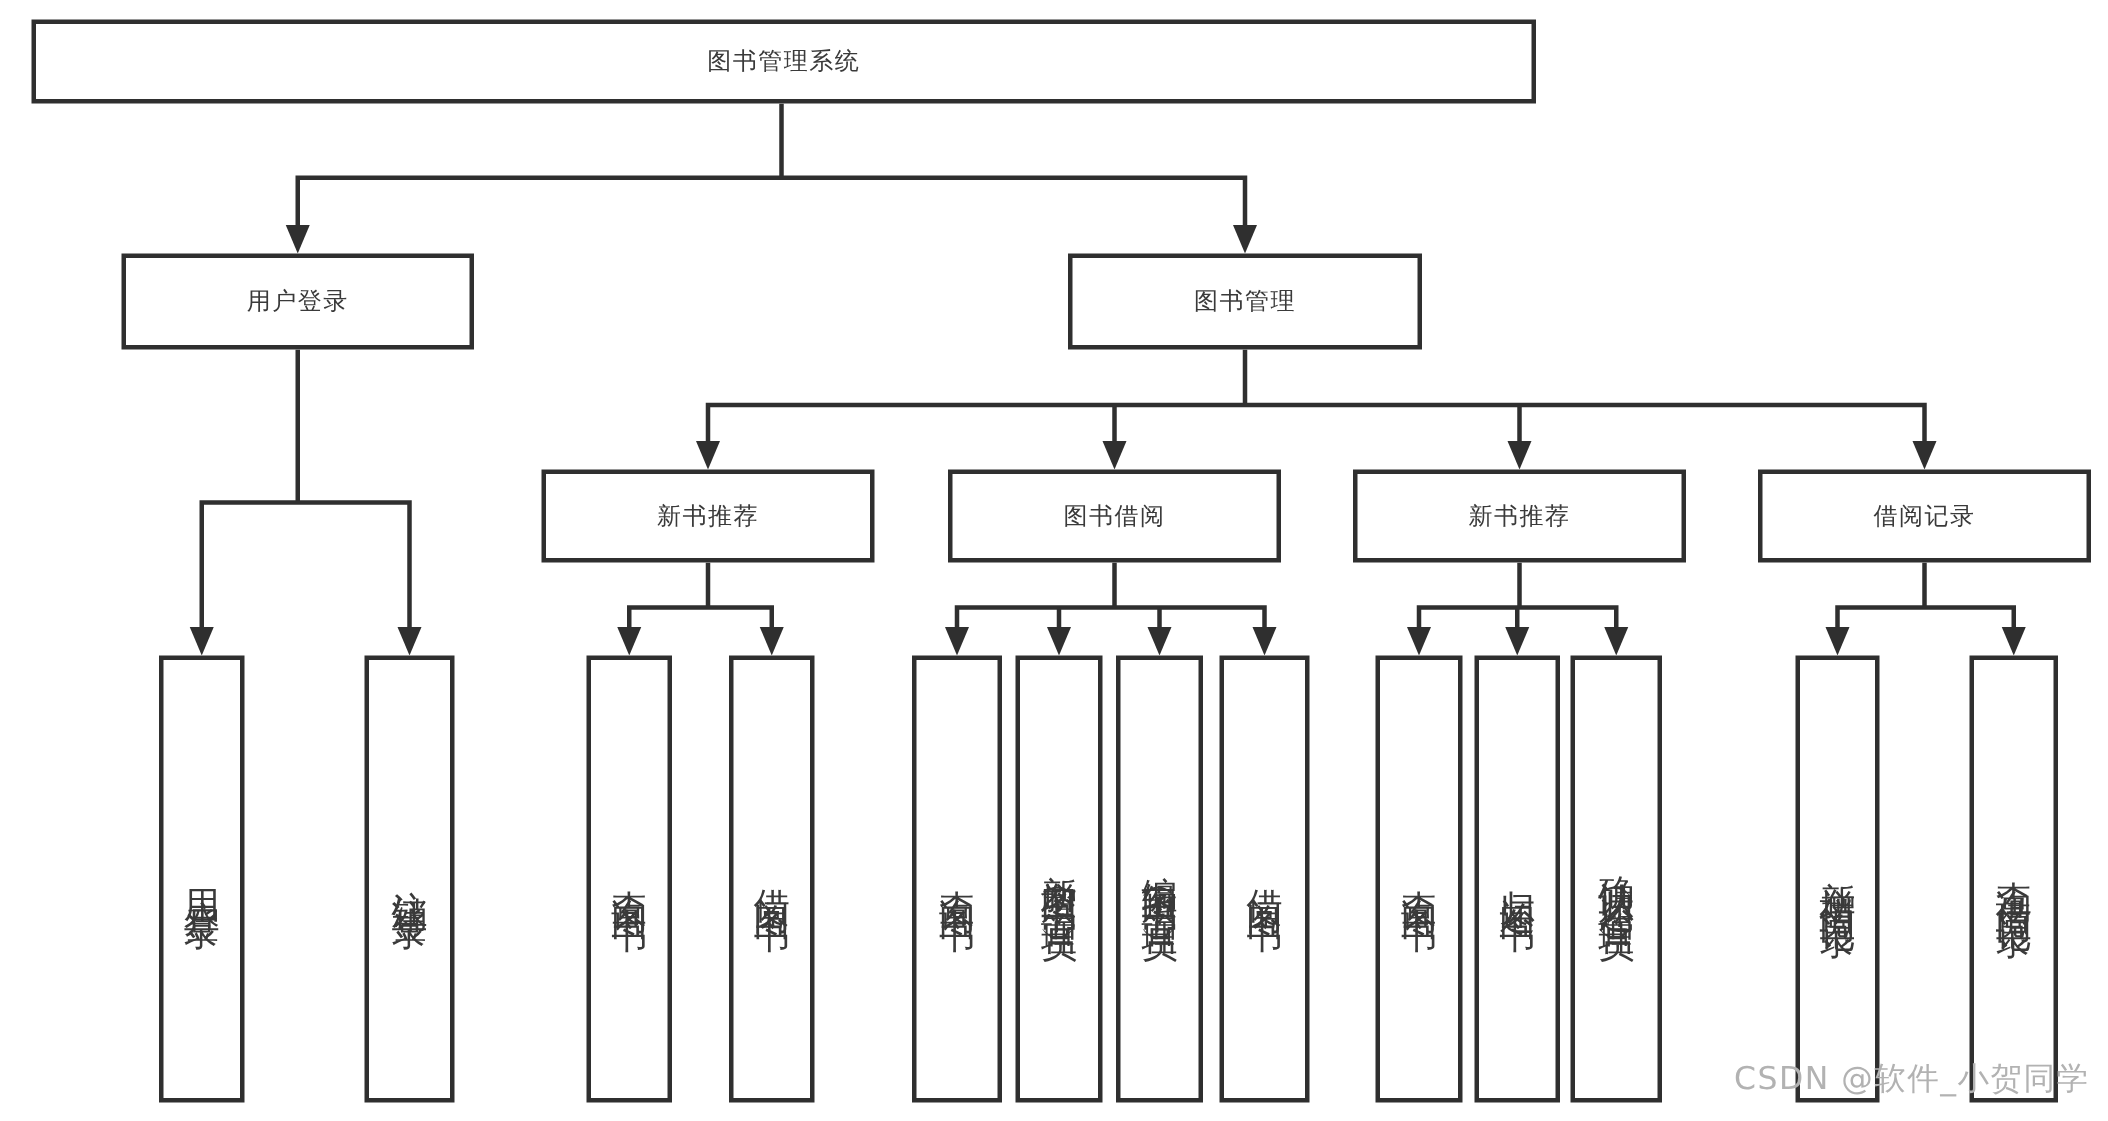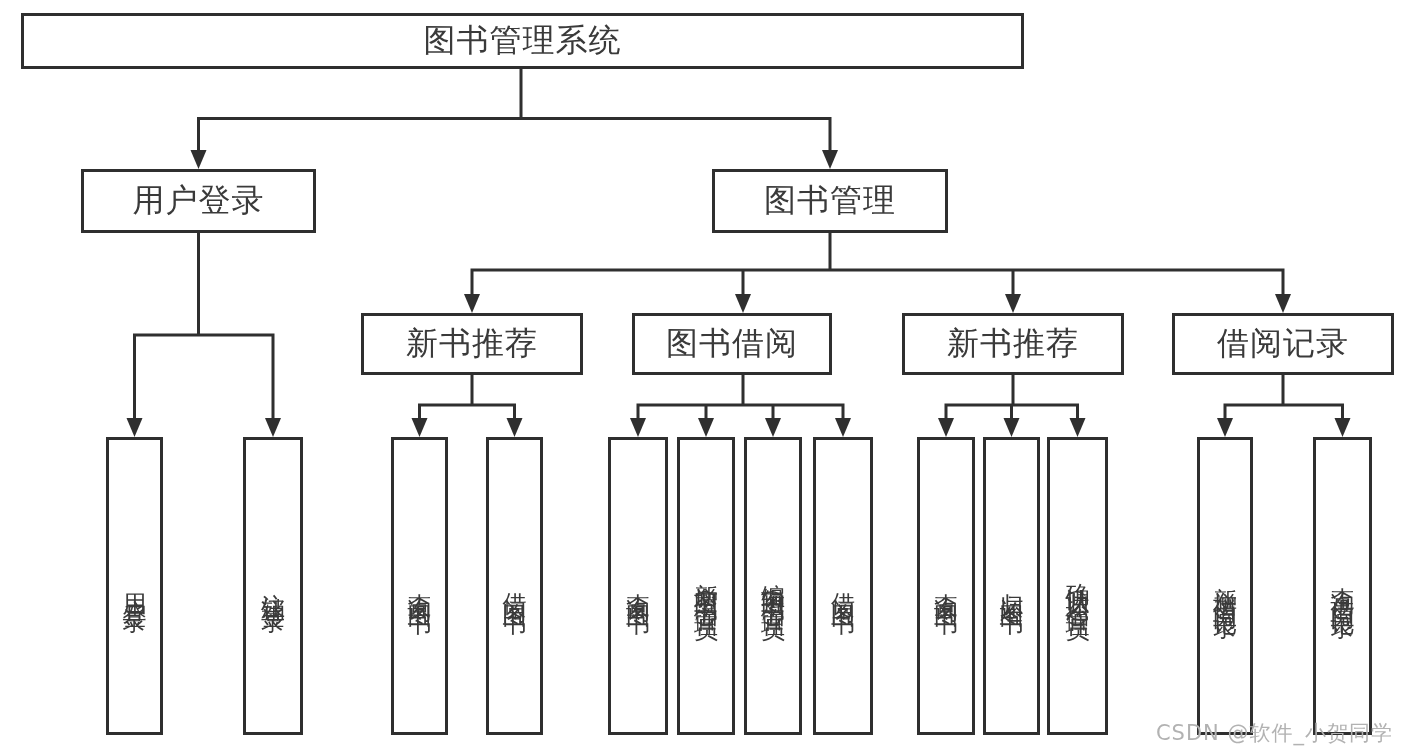--- a/index.html
+++ b/index.html
@@ -20,40 +20,40 @@
   .box {
     position: absolute;
     background: #ffffff;
     border: 3px solid #2f2f2f;
     box-sizing: border-box;
     display: flex;
     align-items: center;
     justify-content: center;
   }
   .hlabel {
-    font-size: 32px;
+    font-size: 16px;
     letter-spacing: 1px;
     color: #3a3a3a;
     white-space: nowrap;
   }
   .vlabel {
     writing-mode: vertical-rl;
     text-orientation: mixed;
     font-size: 24px;
     color: #3a3a3a;
     line-height: 1;
     white-space: nowrap;
   }
   .v4 { letter-spacing: 6px; }
   .v6 { letter-spacing: 6px; }
   .v9 { letter-spacing: 5px; }
   .watermark {
     position: absolute;
     right: 12px;
-    bottom: 0;
+    bottom: 14px;
     font-size: 21px;
     color: #b2b2b2;
     letter-spacing: 1px;
     white-space: nowrap;
   }
 </style>
 </head>
 <body>
 
 <div class="stage">
@@ -105,21 +105,21 @@
   <div class="box" style="left:81px; top:169px; width:235px; height:64px;">
     <span class="hlabel">用户登录</span>
   </div>
   <div class="box" style="left:361px; top:313px; width:222px; height:62px;">
     <span class="hlabel">新书推荐</span>
   </div>
 
   <div class="box" style="left:712px; top:169px; width:236px; height:64px;">
     <span class="hlabel">图书管理</span>
   </div>
-  <div class="box" style="left:632px; top:313px; width:200px; height:62px;">
+  <div class="box" style="left:632px; top:313px; width:222px; height:62px;">
     <span class="hlabel">图书借阅</span>
   </div>
   <div class="box" style="left:902px; top:313px; width:222px; height:62px;">
     <span class="hlabel">新书推荐</span>
   </div>
   <div class="box" style="left:1172px; top:313px; width:222px; height:62px;justify-content:center;">
     <span class="hlabel">借阅记录</span>
   </div>
 
   <div class="box" style="left:106px; top:437px; width:57px; height:298px;">

